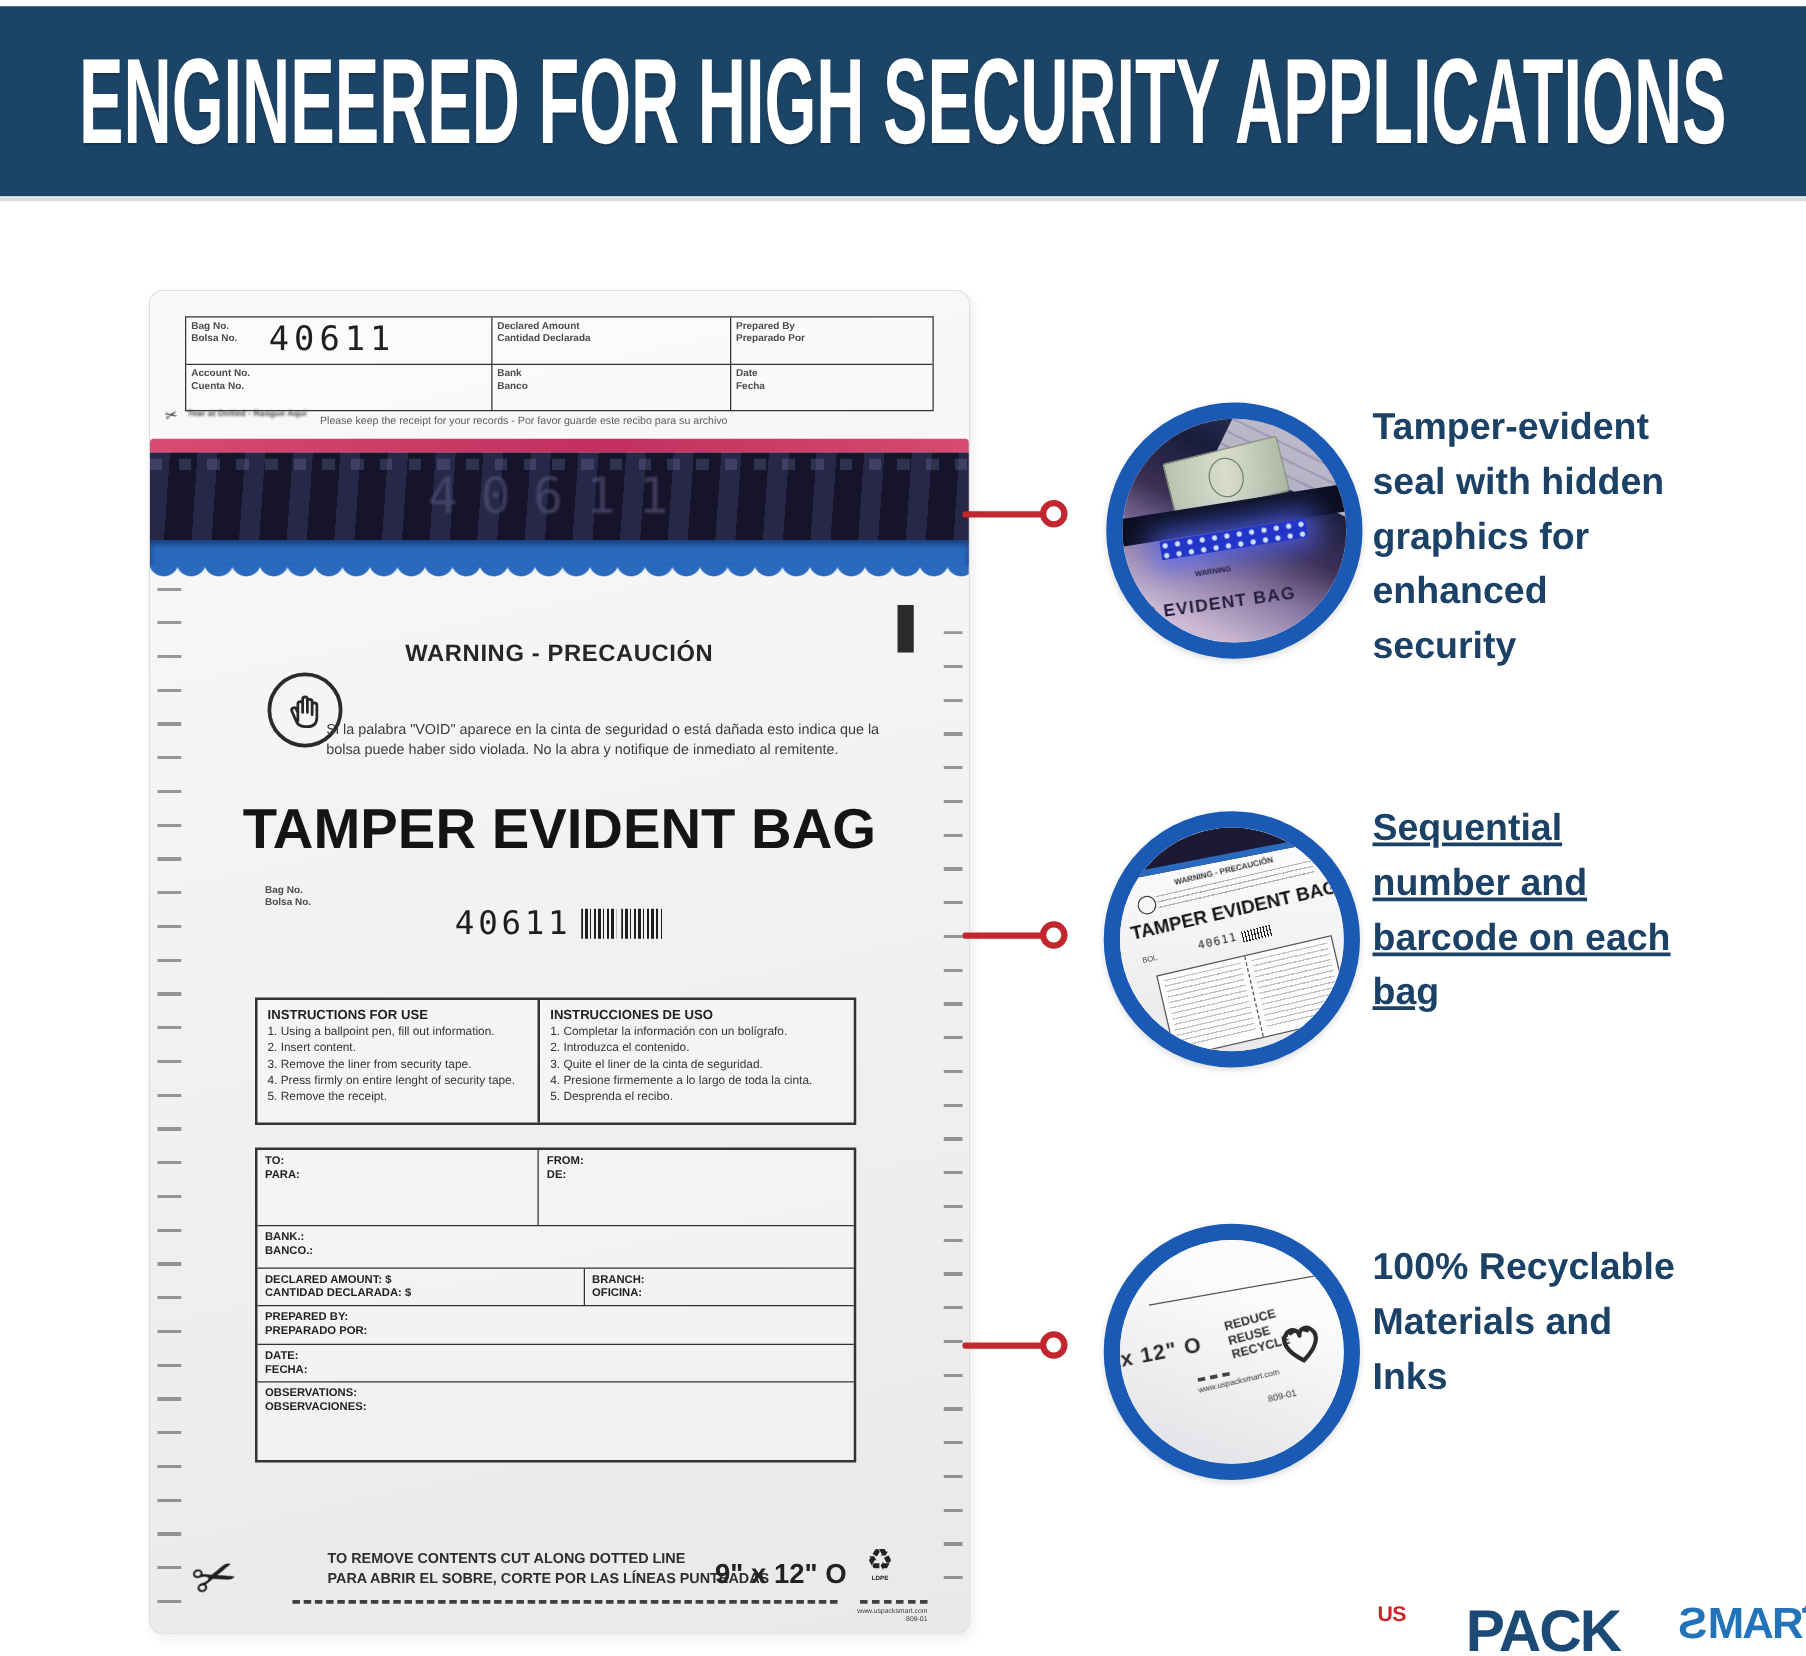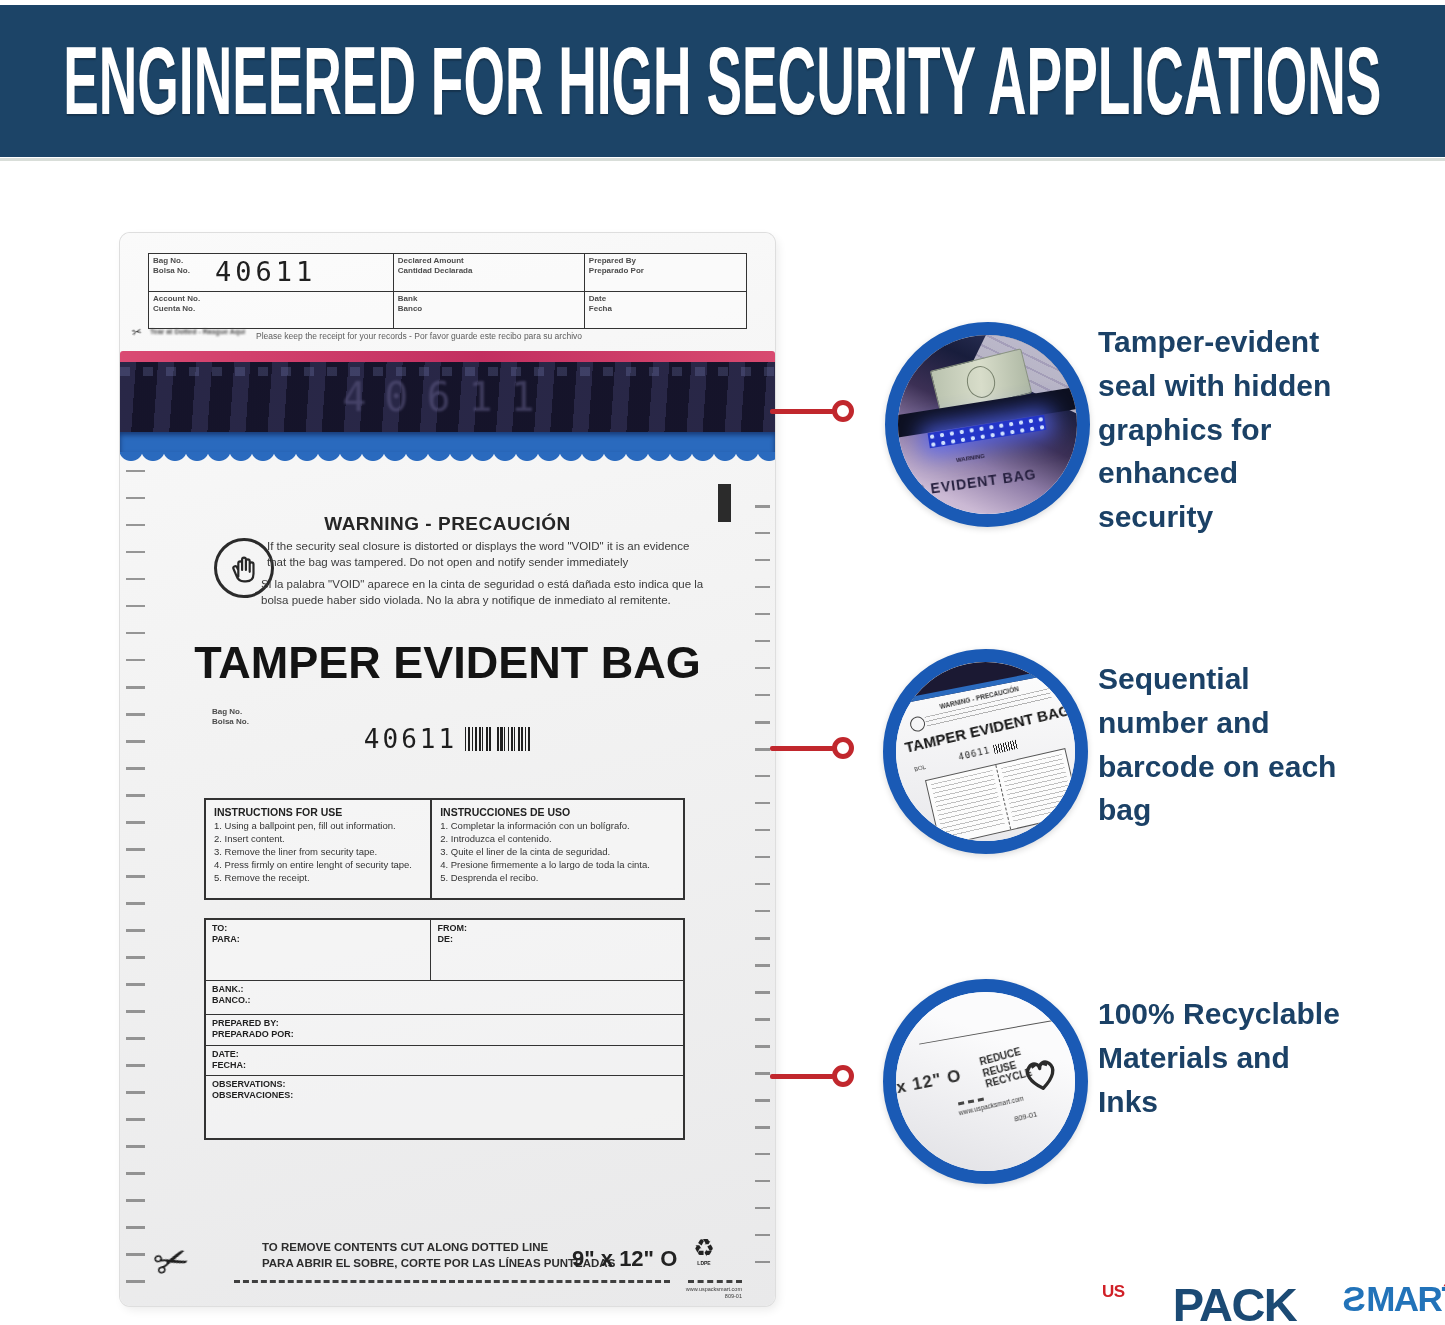--- a/index.html
+++ b/index.html
@@ -237,21 +237,20 @@
       <div class="tape-scallops"></div>
     </div>
     <div class="tab-mark"></div>
 
     <div class="warn-title">WARNING - PRECAUCIÓN</div>
     <div class="hand-badge">
       <svg width="38" height="38" viewBox="0 0 40 40">
         <path d="M14 29 V15 a2 2 0 0 1 4 0 v7 M18 22 V11 a2 2 0 0 1 4 0 v11 M22 22 V13 a2 2 0 0 1 4 0 v9 M26 24 V16 a2 2 0 0 1 4 0 v10 q0 8 -8 8 h-2 q-6 0 -8 -6 l-3 -7 a2 2 0 0 1 3.6 -1.8 l1.4 3" fill="none" stroke="#272727" stroke-width="2.3" stroke-linecap="round" stroke-linejoin="round"></path>
       </svg>
     </div>
-    <div class="warn-en">If the security seal closure is distorted or displays the word "VOID" it is an evidence that the bag was tampered. Do not open and notify sender immediately</div>
     <div class="warn-es">Si la palabra "VOID" aparece en la cinta de seguridad o está dañada esto indica que la bolsa puede haber sido violada. No la abra y notifique de inmediato al remitente.</div>
 
     <div class="bag-title">TAMPER EVIDENT BAG</div>
 
     <div class="bagno-label micro">Bag No.
 Bolsa No.</div>
     <div class="bagno-row">
       <span class="bagno-number">40611</span>
       <span class="barcode">
           <span class="b1"></span>
@@ -290,20 +289,30 @@
           </div>
         <div class="fcell w53">
             <div class="flabel">FROM:
 DE:</div>
           </div>
       </div>
       <div class="frow h33">
         <div class="fcell w45">
             <div class="flabel">BANK.:
 BANCO.:</div>
+          </div>
+      </div>
+      <div class="frow h29">
+        <div class="fcell w55">
+            <div class="flabel">DECLARED AMOUNT: $
+CANTIDAD DECLARADA: $</div>
+          </div>
+        <div class="fcell w45">
+            <div class="flabel">BRANCH:
+OFICINA:</div>
           </div>
       </div>
       <div class="frow h30">
         <div class="fcell w100">
             <div class="flabel">PREPARED BY:
 PREPARADO POR:</div>
           </div>
       </div>
       <div class="frow h29">
         <div class="fcell w100">
@@ -371,21 +380,21 @@
           <div class="pb-tcell">
               <div class="pb-ttext"></div>
             </div>
           <div class="pb-tcell">
               <div class="pb-ttext"></div>
             </div>
         </div>
       </div>
     </div>
   </div>
-  <div class="callout-text" style="left:1098px;top:657px;width:250px;">Sequential number and barcode on each bag</div>
+  <div class="callout-text" style="left:1098px;top:641px;width:250px;text-decoration:underline;">Sequential number and barcode on each bag</div>
 
   <div class="callout-circle" style="left:883px;top:979px;">
     <div class="photo-rec">
       <div class="pr-corner"></div>
       <div class="pr-size">x 12" O</div>
       <div class="pr-dash2"></div>
       <div class="pr-reduce">REDUCE
 REUSE
 RECYCLE</div>
       <div class="pr-heart">

